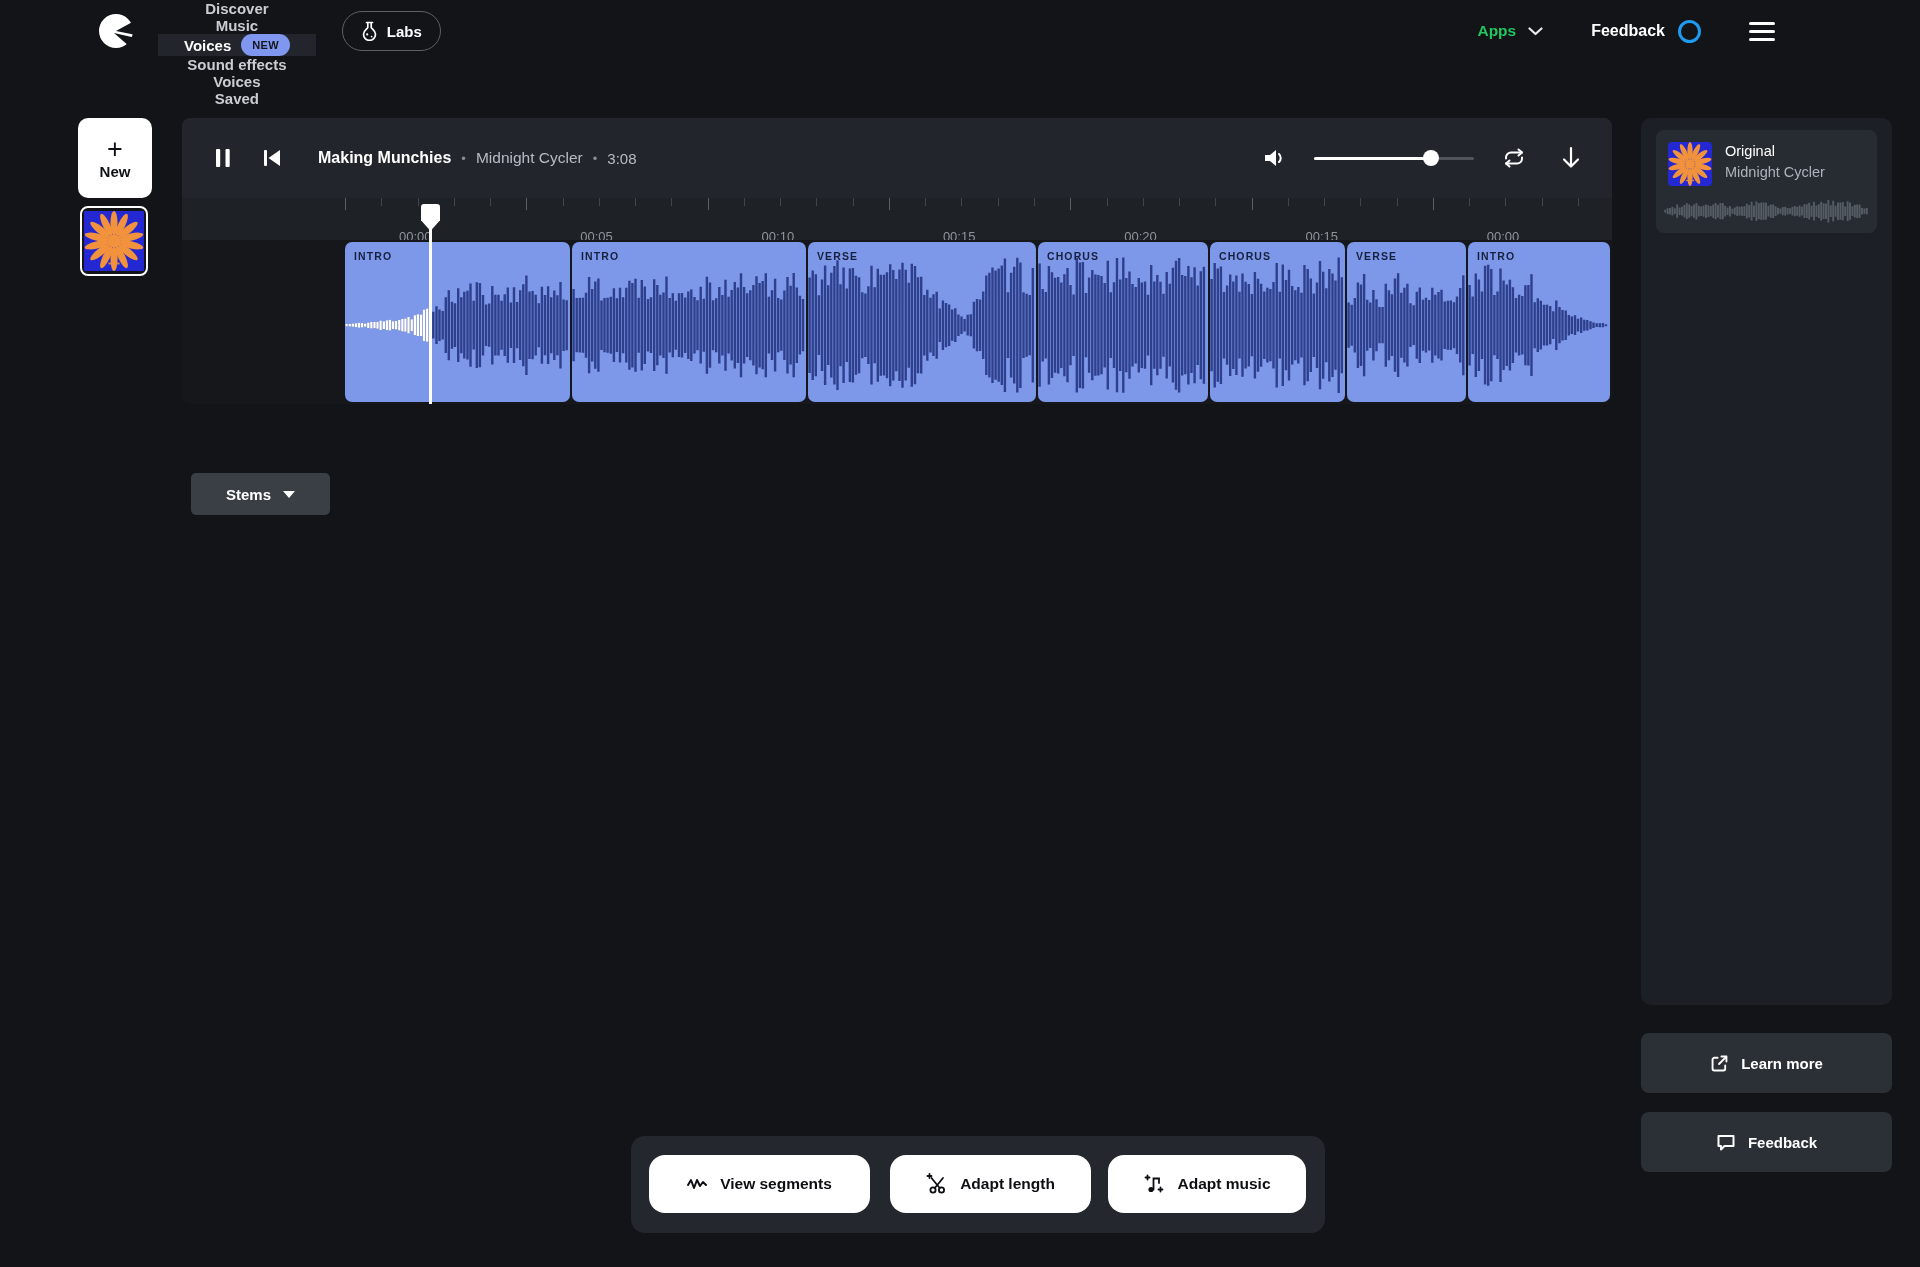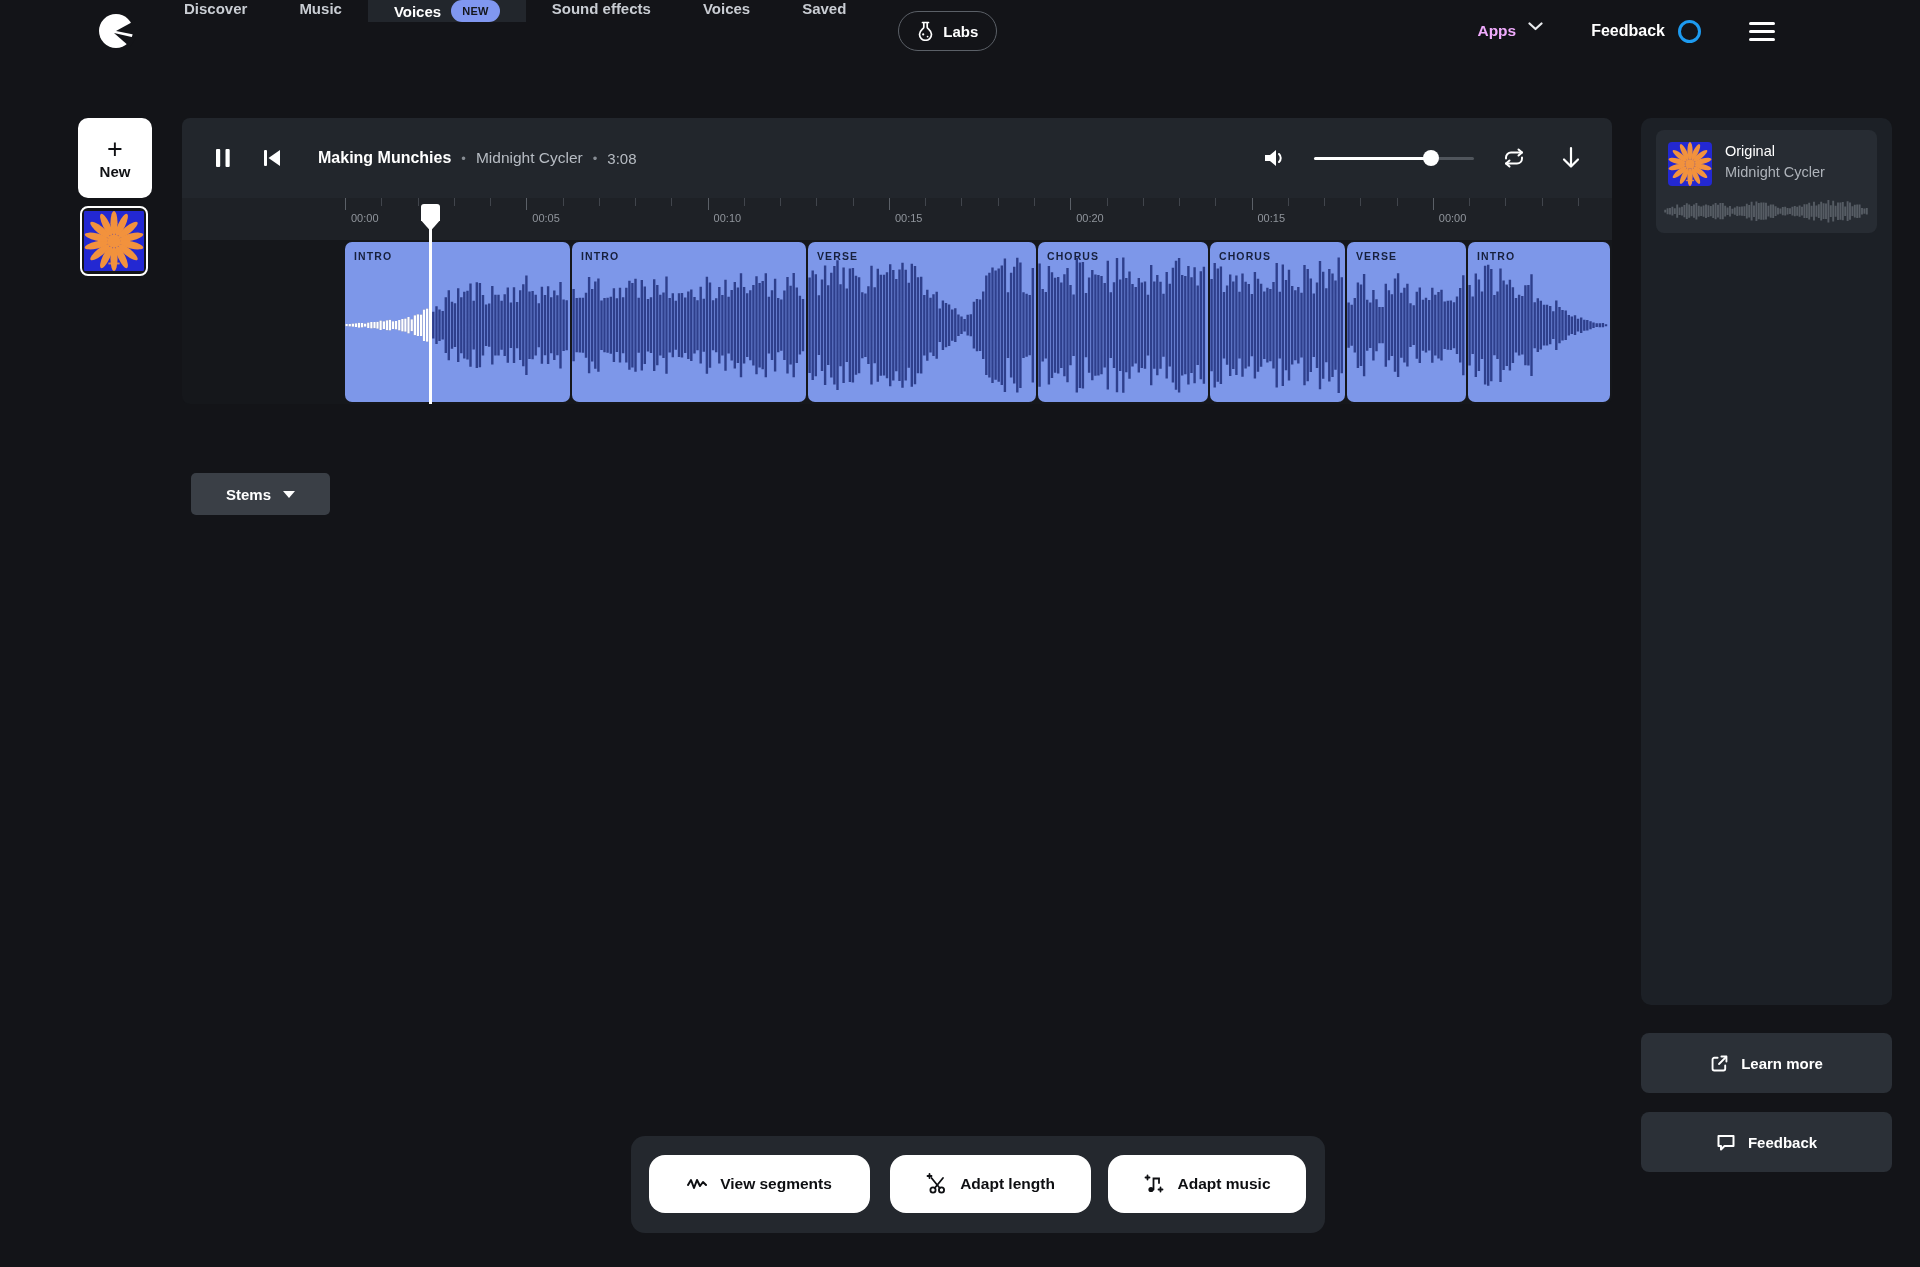--- a/index.html
+++ b/index.html
@@ -22,21 +22,21 @@
   .badge-new {
     background:#8097f0; color:#14161b; font-size:11px; font-weight:700;
     padding:5px 11px; border-radius:999px; letter-spacing:.3px;
   }
   .labs-btn {
     align-self:center; margin-left:26px; display:flex; align-items:center; gap:9px;
     border:1.5px solid #5b6067; border-radius:22px; padding:9px 18px;
     font-size:15px; font-weight:700; color:#fff; cursor:pointer;
   }
   .nav-right { margin-left:auto; display:flex; align-items:center; gap:48px; margin-right:145px; }
-  .apps-btn { display:flex; align-items:flex-start; gap:12px; font-size:15.5px; font-weight:600; color:#f0abfc; cursor:pointer; }
+  .apps-btn { display:flex; align-items:center; gap:12px; font-size:15.5px; font-weight:600; color:#22c55e; cursor:pointer; }
   .credits-btn { display:flex; align-items:center; gap:13px; font-size:16px; font-weight:700; color:#fff; cursor:pointer; }
   .credits-ring { width:23px; height:23px; border-radius:50%; border:3.5px solid #1d9bf0; }
   .hamburger { display:flex; flex-direction:column; gap:5px; cursor:pointer; }
   .hamburger span { display:block; width:26px; height:3px; background:#fff; border-radius:2px; }
 
   
   .new-btn {
     position:absolute; left:78px; top:118px; width:74px; height:80px;
     background:#fff; color:#101114; border-radius:10px; cursor:pointer;
     display:flex; flex-direction:column; align-items:center; justify-content:center; gap:2px;
@@ -64,21 +64,21 @@
   .track-duration { font-size:15px; color:#b7bcc3; }
   .bar-right { margin-left:auto; display:flex; align-items:center; gap:22px; }
   .vol-slider { position:relative; width:160px; height:16px; cursor:pointer; }
   .vol-track { position:absolute; top:7px; left:0; width:100%; height:3px; background:#50555c; border-radius:2px; }
   .vol-fill { position:absolute; top:7px; left:0; width:73%; height:3px; background:#fff; border-radius:2px; }
   .vol-thumb { position:absolute; top:0; left:calc(73% - 8px); width:16px; height:16px; background:#fff; border-radius:50%; }
 
   .ruler { position:absolute; left:0; top:80px; width:1430px; height:42px; background:#1e2126; }
   .tick { position:absolute; top:0; width:1px; background:#41454c; }
   .tick.major { background:#5b6067; }
-  .tick-label { position:absolute; top:14px; font-size:11px; color:#90959c; white-space:nowrap; }
+  .tick-label { position:absolute; top:31px; font-size:13px; color:#90959c; white-space:nowrap;margin-left:48px; }
 
   .wave-row { position:absolute; left:0; top:122px; width:1430px; height:164px; background:#15171b; border-radius:0 0 8px 8px; }
   .segment {
     position:absolute; top:2px; height:160px; background:#7d97e9; border-radius:7px;
     overflow:hidden; cursor:pointer;
   }
   .segment-label {
     position:absolute; left:9px; top:8px; font-size:10.5px; font-weight:700;
     letter-spacing:1.1px; color:#17203d; z-index:3;
   }
@@ -139,21 +139,21 @@
 
 <div class="nav">
   <div class="nav-left">
     <div class="logo-wrap">
       <svg class="ic" width="40" height="40" viewBox="0 0 40 40">
         <circle cx="20" cy="20" r="17" fill="#fff"></circle>
         <path d="M20 20 L40 9 L40 24 Z" fill="#131418"></path>
         <path d="M18 22 L40 27 L34 36 Z" fill="#131418"></path>
       </svg>
     </div>
-    <div id="nav-items" style="display:flex; align-items:flex-start;">
+    <div id="nav-items" style="display:flex; align-items:center;flex-direction:column;">
         <div class="nav-item">
           <span>Discover</span>
         </div>
         <div class="nav-item">
           <span>Music</span>
         </div>
         <div class="nav-item active">
           <span>Voices</span>
           <span class="badge-new">NEW</span>
         </div>

